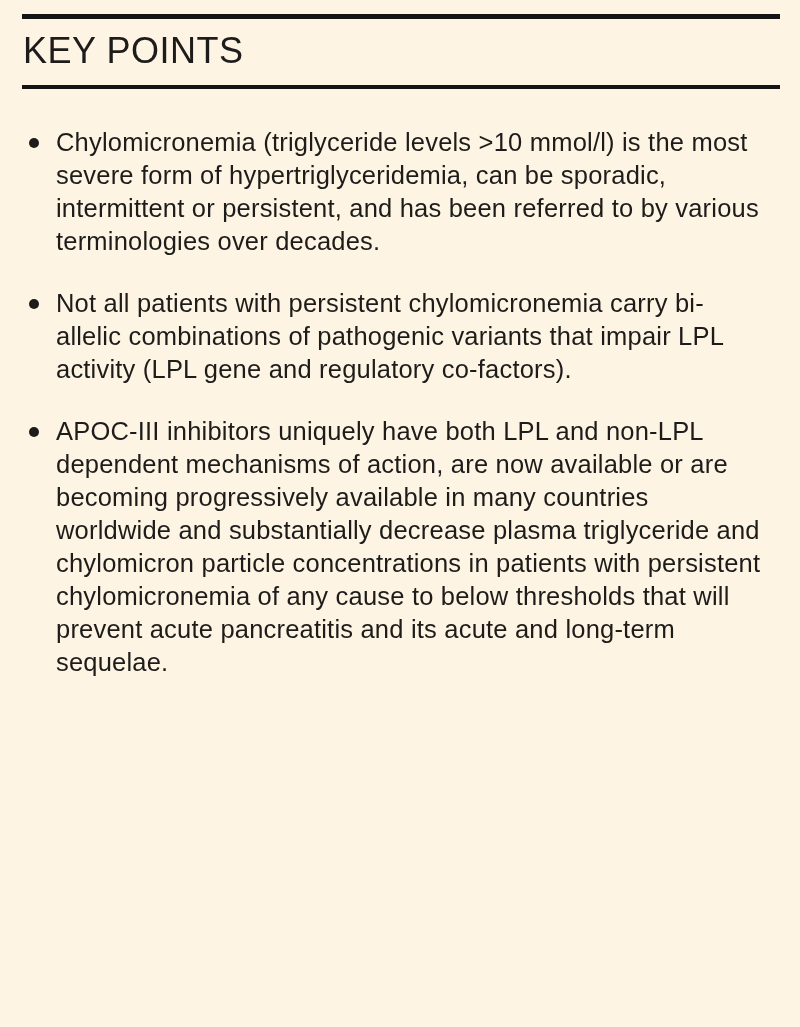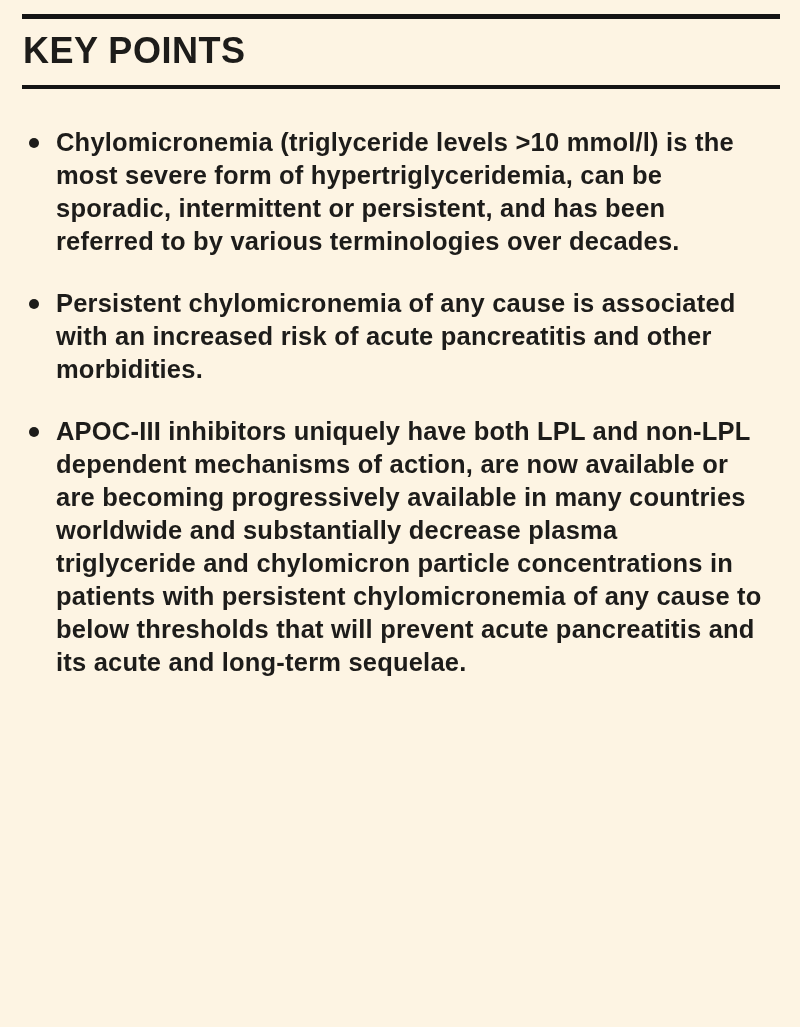--- a/index.html
+++ b/index.html
@@ -23,30 +23,29 @@
   .rule {
     border: 0;
     border-top: 5px solid var(--rule, #141414);
     margin: 0;
   }
   .rule.under-title {
     border-top-width: 4px;
   }
   .panel-title {
     font-size: 36px;
-    font-weight: 700;
+    font-weight: 400;
     letter-spacing: 0.5px;
     margin: 11px 0 13px 1px;
     color: var(--fg, #1d1c1a);
   }
   .kp-list {
     list-style: none;
     margin: 37px 0 0 0;
     padding: 0;
-    font-weight: bold;
   }
   .kp-item {
     position: relative;
     padding-left: 34px;
     padding-right: 16px;
     font-size: 25.5px;
     line-height: 33px;
     letter-spacing: 0.2px;
     margin-bottom: 29px;
     color: var(--fg, #1d1c1a);
@@ -64,16 +63,16 @@
 </style>
 </head>
 <body>
 
 <div class="panel">
   <hr class="rule">
   <h1 class="panel-title">KEY POINTS</h1>
   <hr class="rule under-title">
   <ul class="kp-list">
     <li class="kp-item">Chylomicronemia (triglyceride levels &gt;10 mmol/l) is the most severe form of hypertriglyceridemia, can be sporadic, intermittent or persistent, and has been referred to by various terminologies over decades.</li>
-    <li class="kp-item">Persistent chylomicronemia of any cause is associated with an increased risk of acute pancreatitis and other morbidities.</li>
+    <li class="kp-item">Not all patients with persistent chylomicronemia carry bi-allelic combinations of pathogenic variants that impair LPL activity (LPL gene and regulatory co-factors).</li>
     <li class="kp-item">APOC-III inhibitors uniquely have both LPL and non-LPL dependent mechanisms of action, are now available or are becoming progressively available in many countries worldwide and substantially decrease plasma triglyceride and chylomicron particle concentrations in patients with persistent chylomicronemia of any cause to below thresholds that will prevent acute pancreatitis and its acute and long-term sequelae.</li>
   </ul>
 </div>
 
 </body></html>

